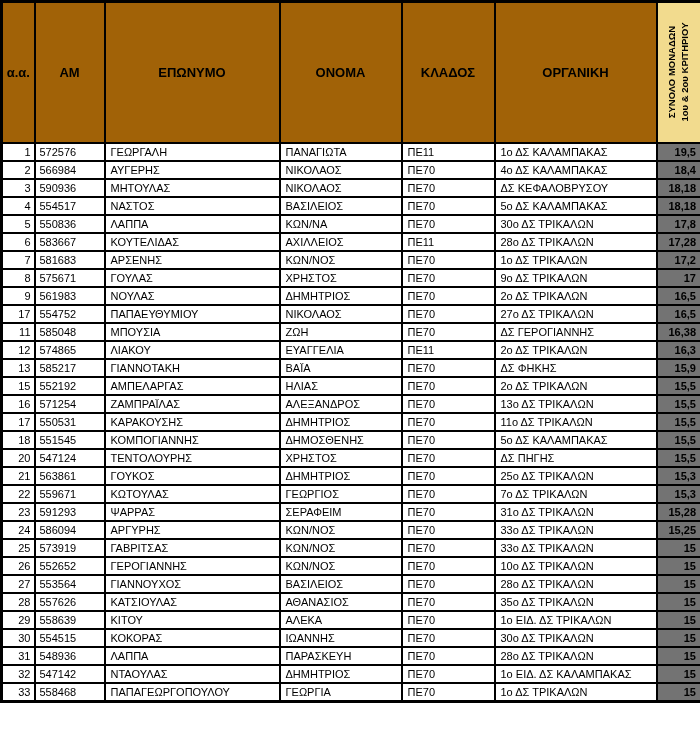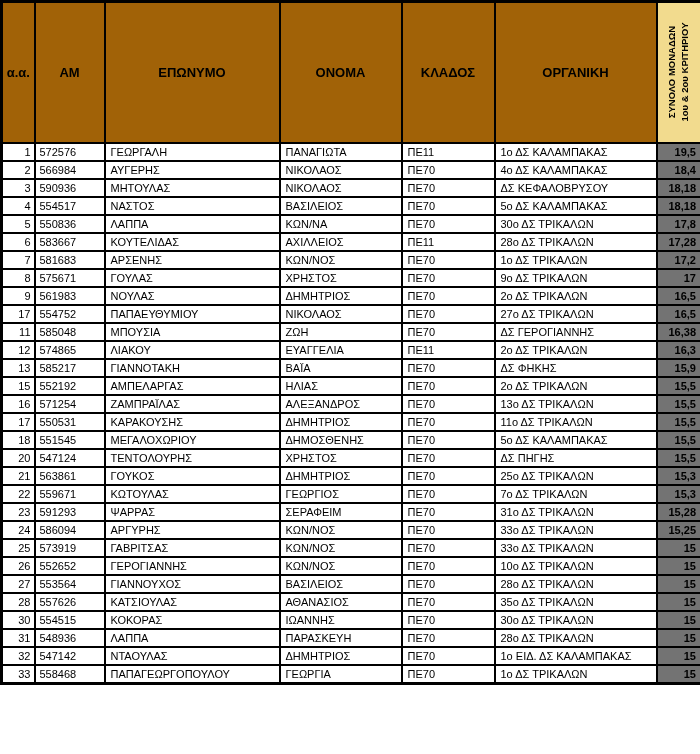--- a/index.html
+++ b/index.html
@@ -239,21 +239,21 @@
         <td class="c-am">550531</td>
         <td class="c-eponymo">ΚΑΡΑΚΟΥΣΗΣ</td>
         <td class="c-onoma">ΔΗΜΗΤΡΙΟΣ</td>
         <td class="c-klados">ΠΕ70</td>
         <td class="c-organiki">11ο ΔΣ ΤΡΙΚΑΛΩΝ</td>
         <td class="c-total">15,5</td>
       </tr>
       <tr>
         <td class="c-aa">18</td>
         <td class="c-am">551545</td>
-        <td class="c-eponymo">ΜΕΓΑΛΟΧΩΡΙΟΥ</td>
+        <td class="c-eponymo">ΚΟΜΠΟΓΙΑΝΝΗΣ</td>
         <td class="c-onoma">ΔΗΜΟΣΘΕΝΗΣ</td>
         <td class="c-klados">ΠΕ70</td>
         <td class="c-organiki">5ο ΔΣ ΚΑΛΑΜΠΑΚΑΣ</td>
         <td class="c-total">15,5</td>
       </tr>
       <tr>
         <td class="c-aa">20</td>
         <td class="c-am">547124</td>
         <td class="c-eponymo">ΤΕΝΤΟΛΟΥΡΗΣ</td>
         <td class="c-onoma">ΧΡΗΣΤΟΣ</td>
@@ -327,20 +327,29 @@
       <tr>
         <td class="c-aa">28</td>
         <td class="c-am">557626</td>
         <td class="c-eponymo">ΚΑΤΣΙΟΥΛΑΣ</td>
         <td class="c-onoma">ΑΘΑΝΑΣΙΟΣ</td>
         <td class="c-klados">ΠΕ70</td>
         <td class="c-organiki">35ο ΔΣ ΤΡΙΚΑΛΩΝ</td>
         <td class="c-total">15</td>
       </tr>
       <tr>
+        <td class="c-aa">29</td>
+        <td class="c-am">558639</td>
+        <td class="c-eponymo">ΚΙΤΟΥ</td>
+        <td class="c-onoma">ΑΛΕΚΑ</td>
+        <td class="c-klados">ΠΕ70</td>
+        <td class="c-organiki">1ο ΕΙΔ. ΔΣ ΤΡΙΚΑΛΩΝ</td>
+        <td class="c-total">15</td>
+      </tr>
+      <tr>
         <td class="c-aa">30</td>
         <td class="c-am">554515</td>
         <td class="c-eponymo">ΚΟΚΟΡΑΣ</td>
         <td class="c-onoma">ΙΩΑΝΝΗΣ</td>
         <td class="c-klados">ΠΕ70</td>
         <td class="c-organiki">30ο ΔΣ ΤΡΙΚΑΛΩΝ</td>
         <td class="c-total">15</td>
       </tr>
       <tr>
         <td class="c-aa">31</td>

